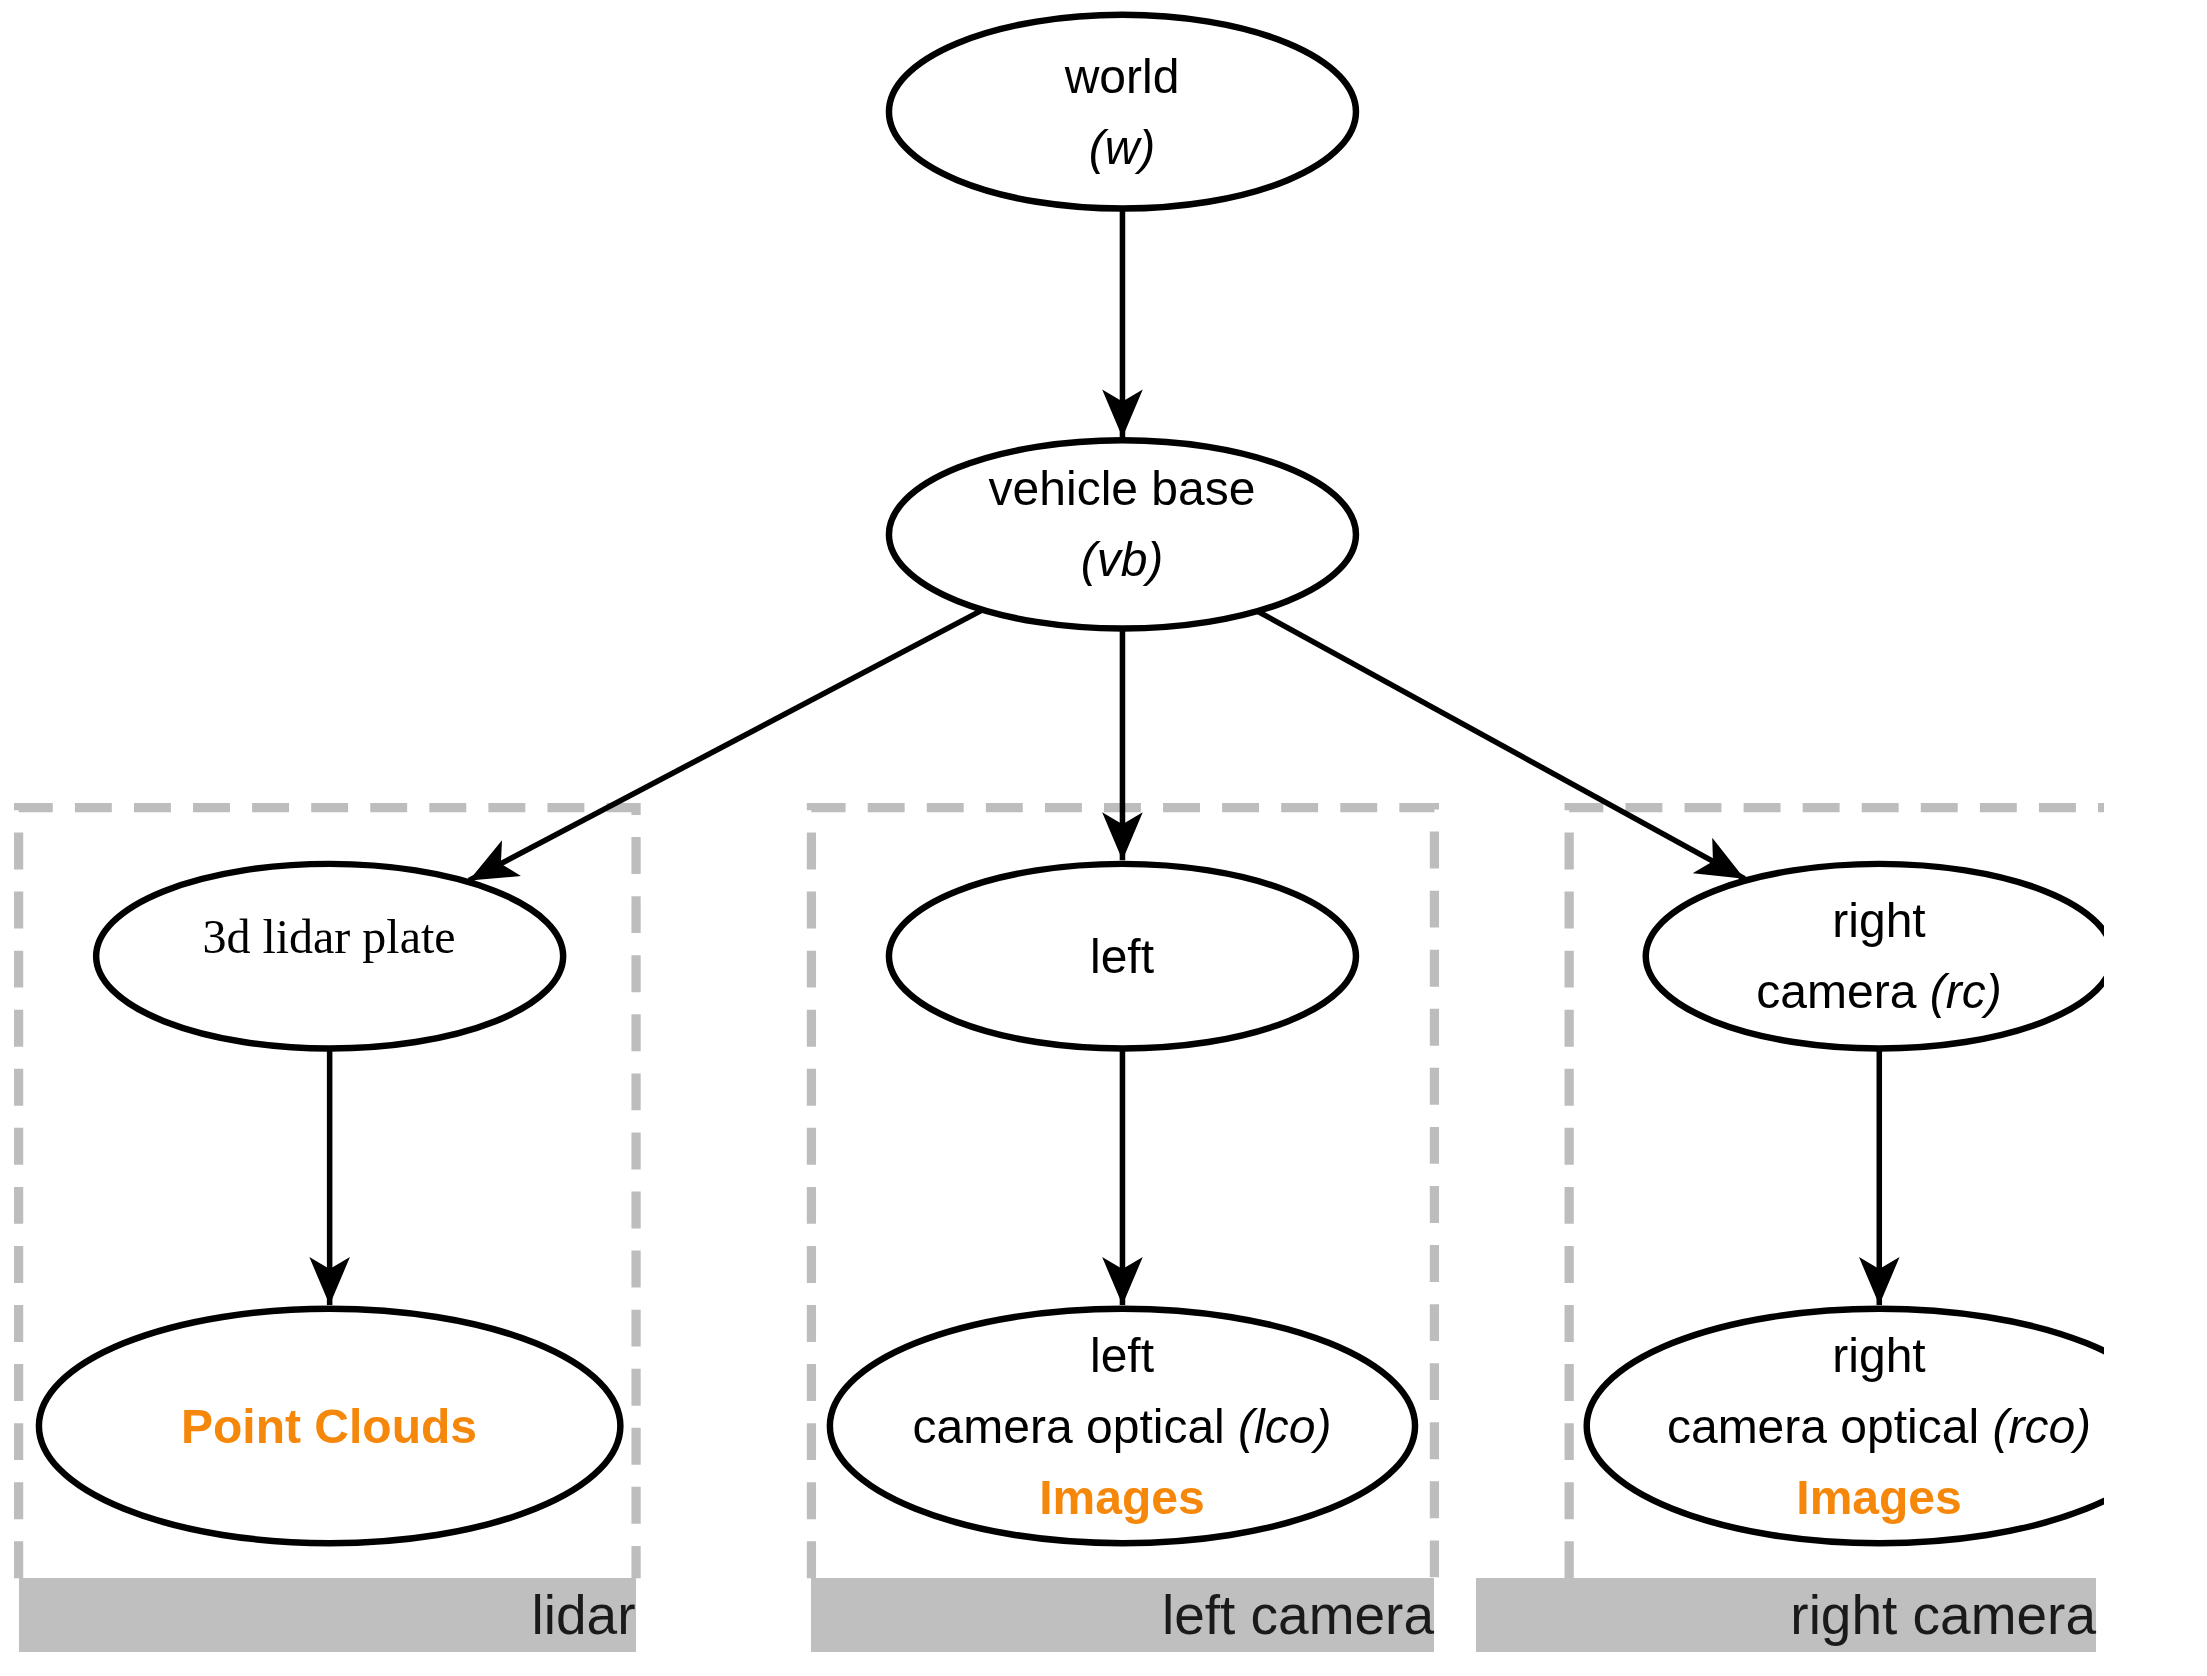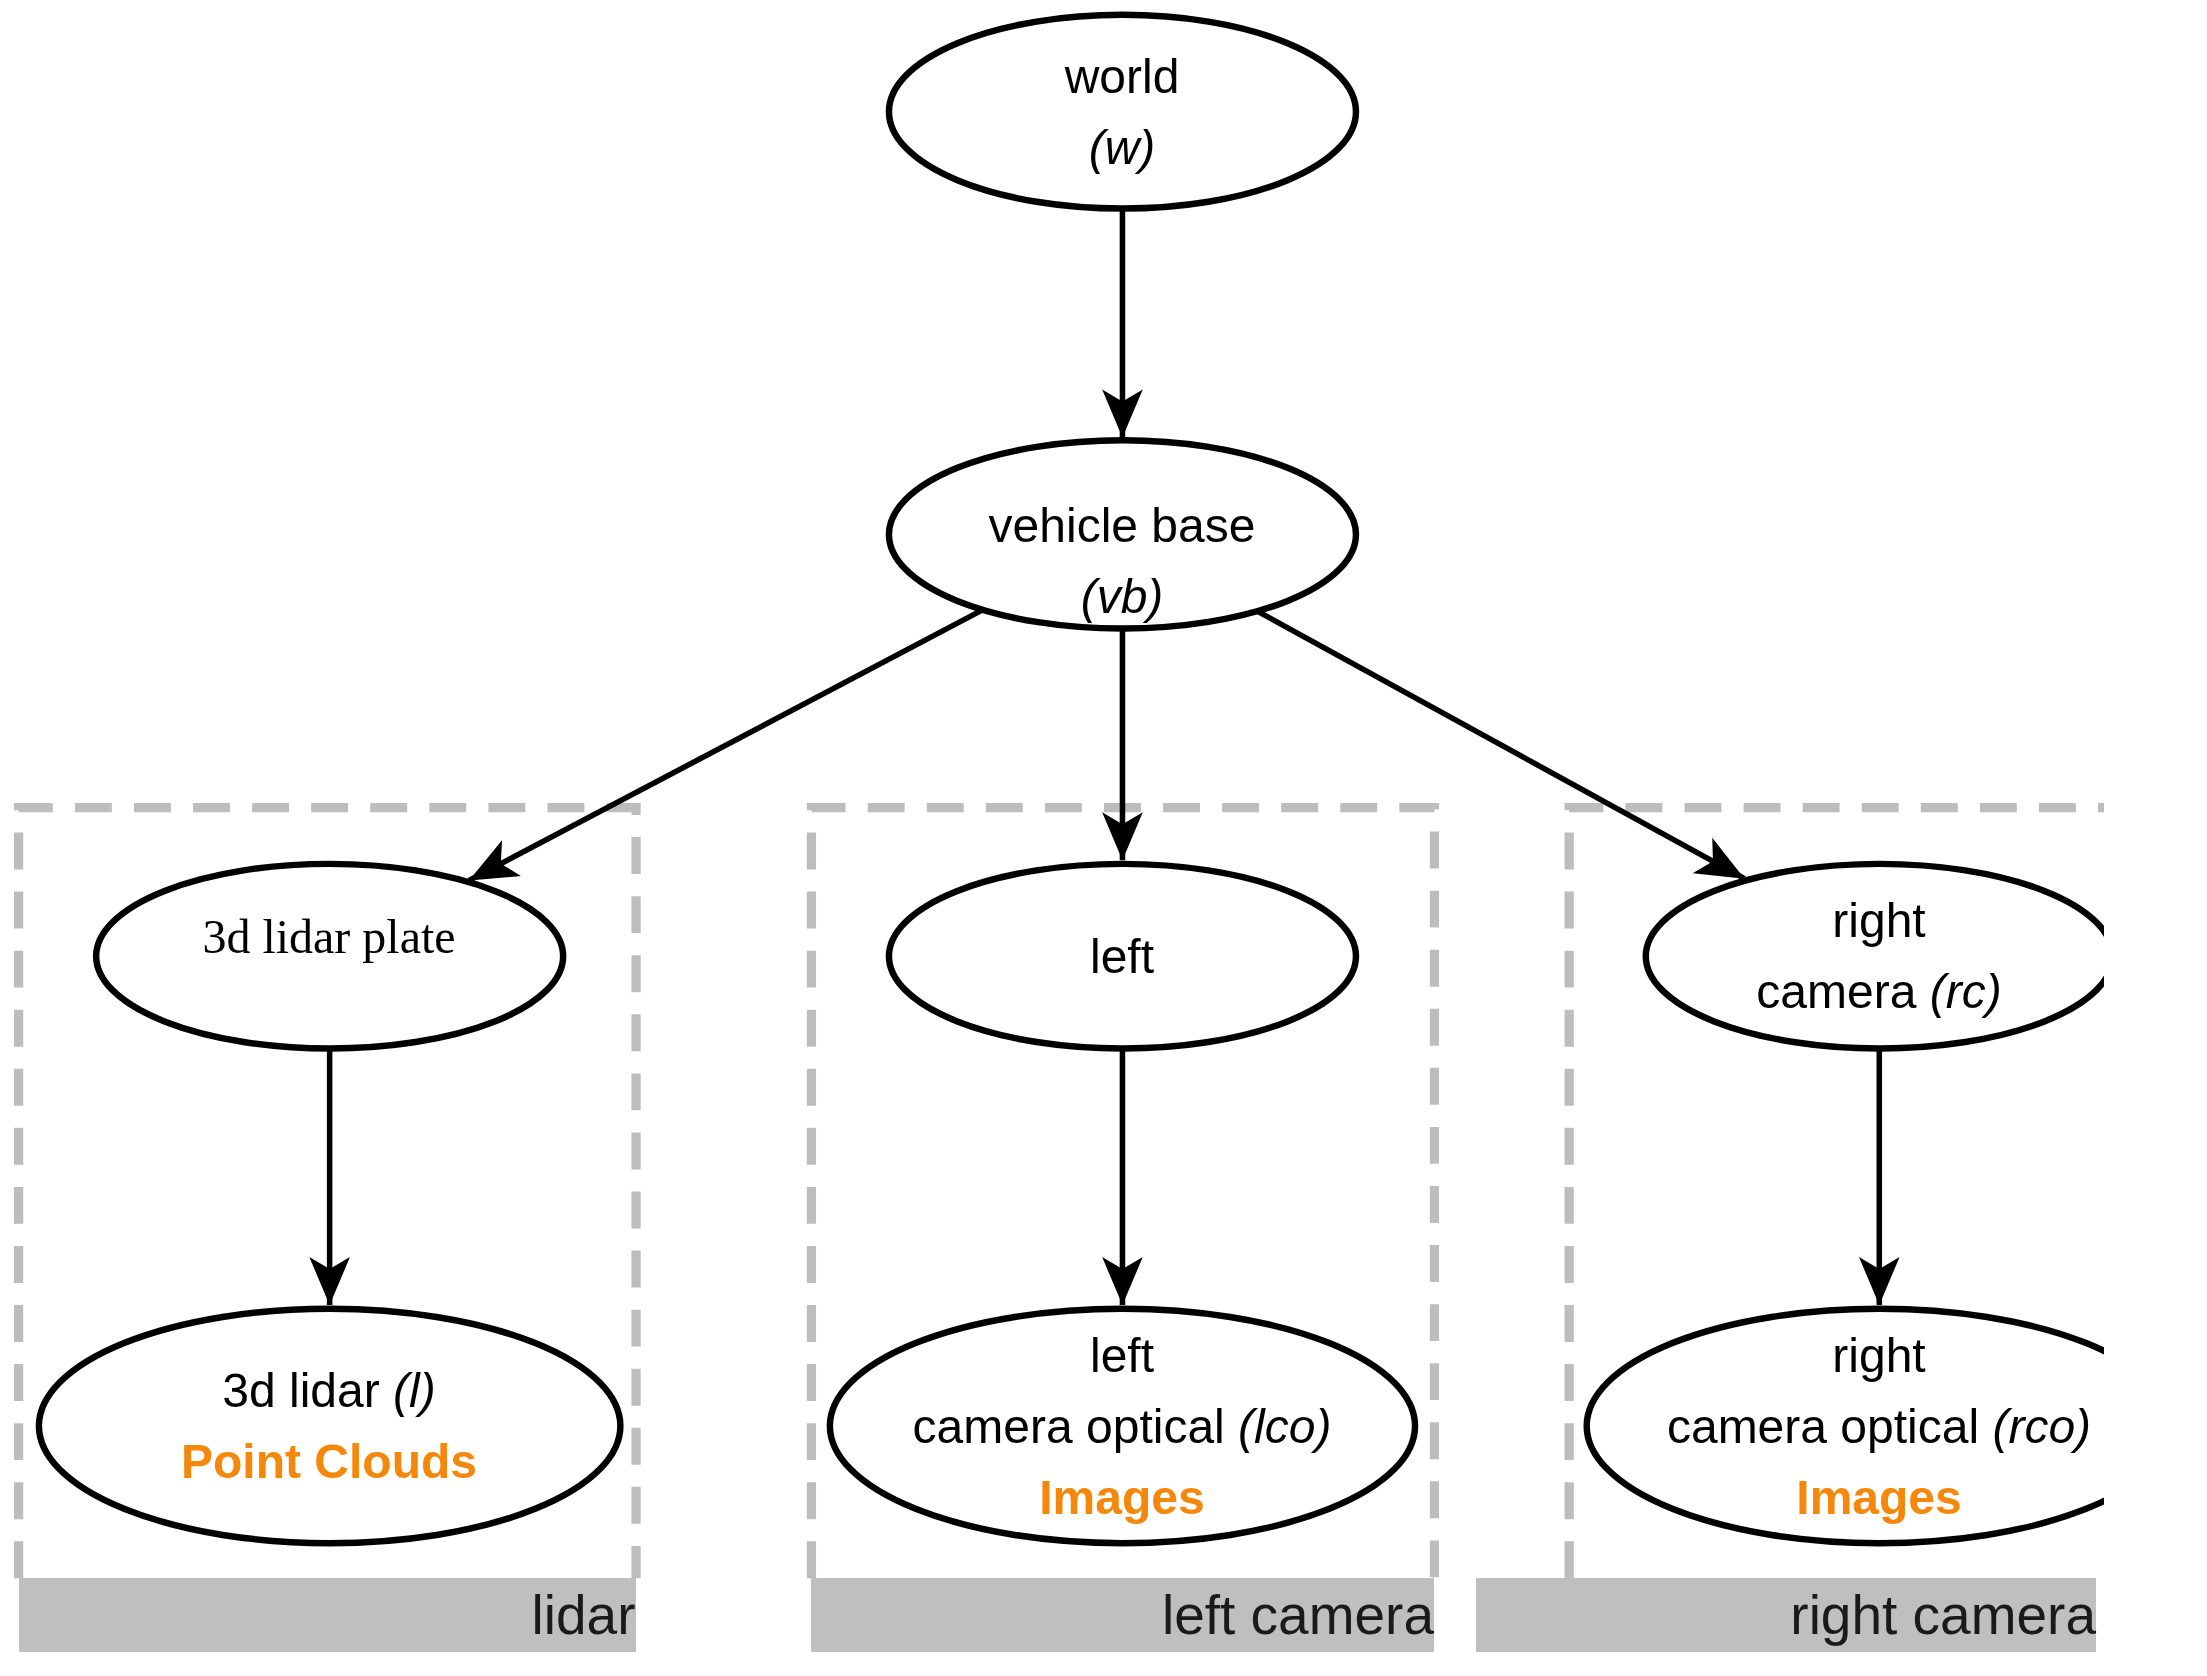--- a/index.html
+++ b/index.html
@@ -102,40 +102,39 @@
     <ellipse class="node-ellipse" cx="357" cy="1545" rx="315" ry="127"></ellipse>
     <ellipse class="node-ellipse" cx="1216" cy="1545" rx="317" ry="127"></ellipse>
     <ellipse class="node-ellipse" cx="2036" cy="1545" rx="317" ry="127"></ellipse>
   </svg>
 
   <div class="node" style="left:1122px; top:112px;">
     <div><span>world</span></div>
     <div><span class="nid">(w)</span></div>
   </div>
 
-  <div class="node" style="left:1122px; top:561px;">
+  <div class="node" style="left:1122px; top:524px;">
     <div><span>vehicle base</span></div>
     <div><span class="nid">(vb)</span></div>
   </div>
 
   <div class="node" style="left:329px; top:936px;font-family:Liberation Serif, serif;">
     <div><span>3d lidar plate</span></div>
   </div>
 
   <div class="node" style="left:1122px; top:956px;">
     <div><span>left</span></div>
   </div>
 
   <div class="node" style="left:1879px; top:956px;">
     <div><span>right</span></div>
     <div><span>camera</span> <span class="nid">(rc)</span></div>
   </div>
 
   <div class="node" style="left:329px; top:1426px;">
-    <div><span>3d lidar</span> <span class="nid">(l)</span></div>
     <div class="topic">Point Clouds</div>
   </div>
 
   <div class="node" style="left:1122px; top:1426px;">
     <div><span>left</span></div>
     <div><span>camera optical</span> <span class="nid">(lco)</span></div>
     <div class="topic">Images</div>
   </div>
 
   <div class="node" style="left:1879px; top:1426px;">

